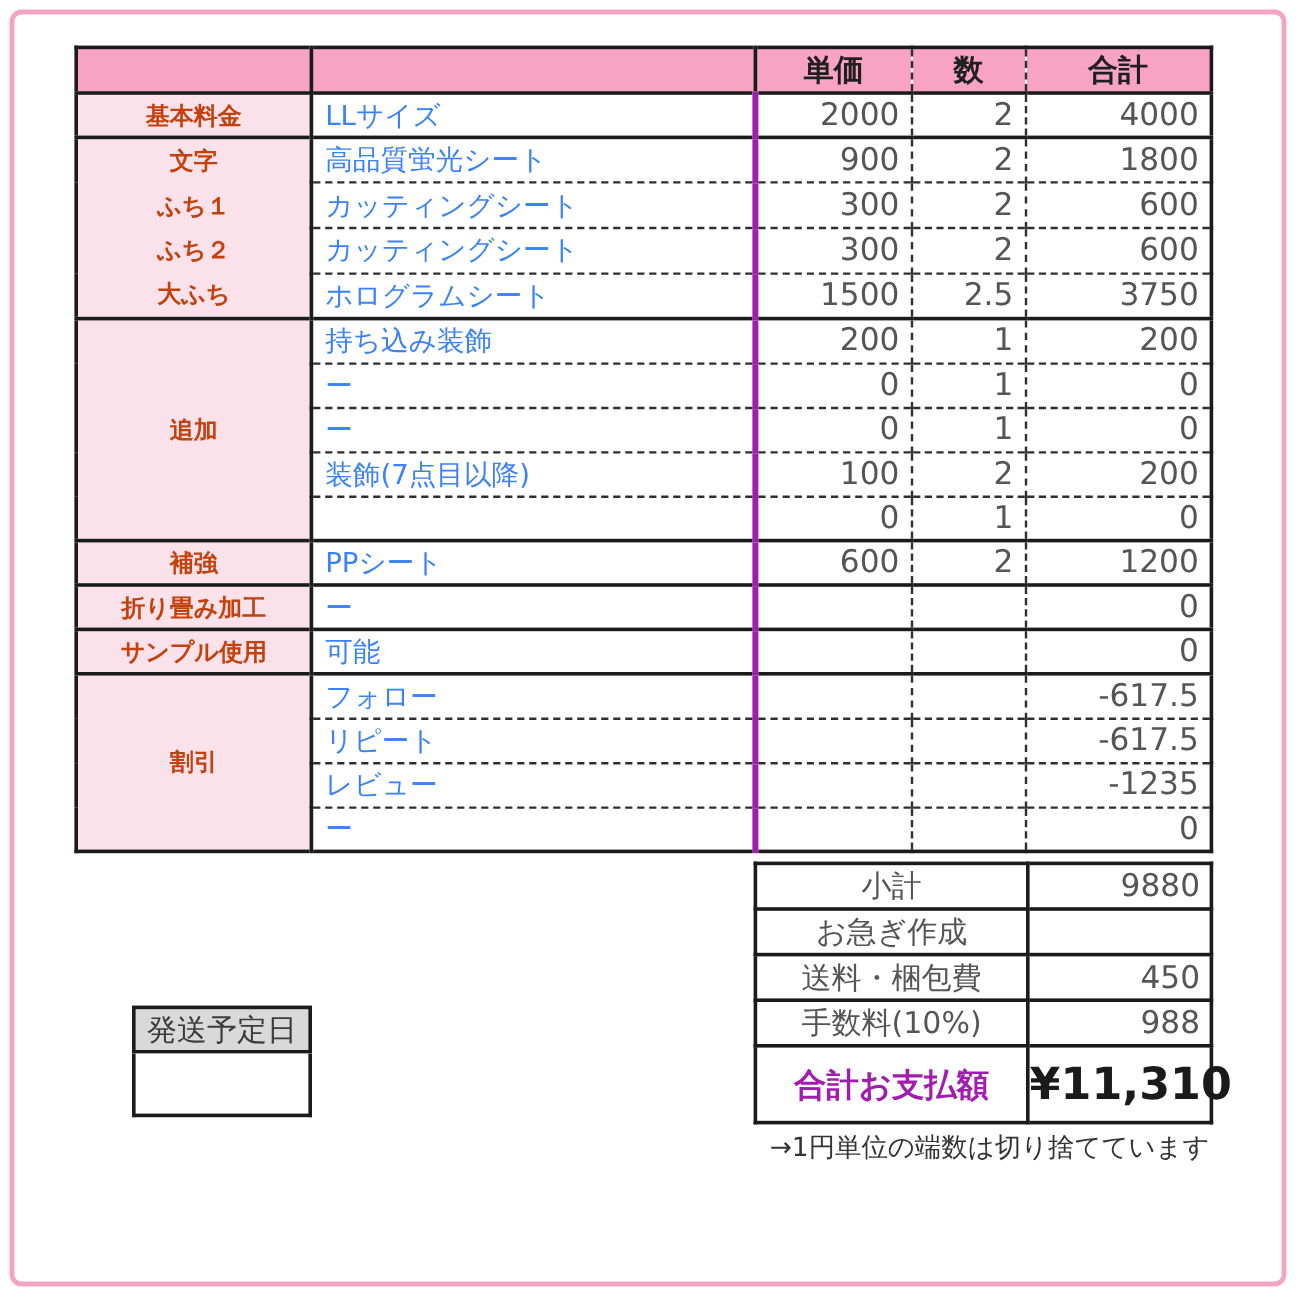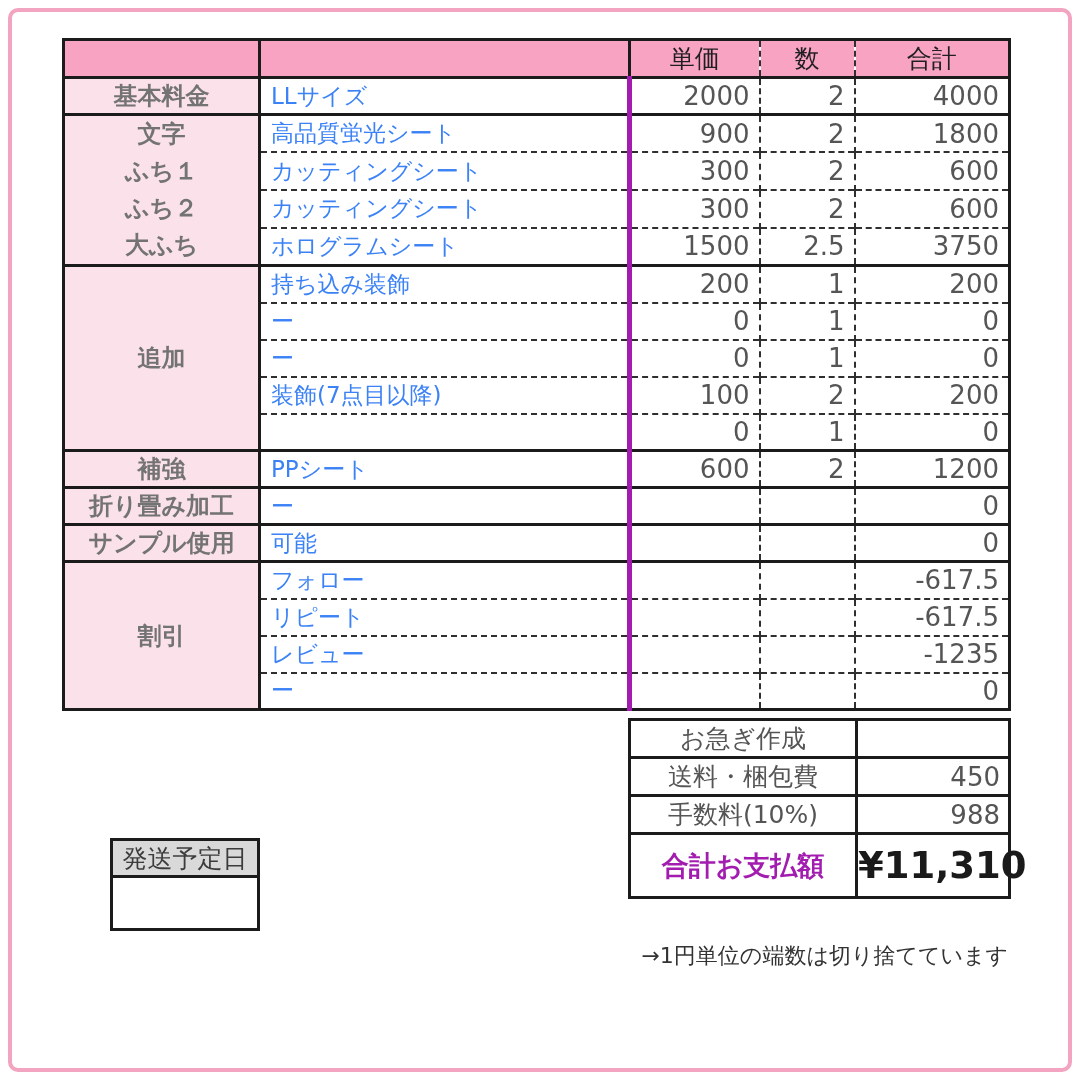--- a/index.html
+++ b/index.html
@@ -9,22 +9,22 @@
 
   .frame { position:absolute; left:8px; top:8px; width:1064px; height:1064px;
            border:4px solid #f2a4c0; border-radius:10px; }
 
   
   table { border-collapse:collapse; table-layout:fixed; }
   .main-table { position:absolute; left:62px; top:38px; width:946px;
                 border:3px solid #1b1b1b; }
   .main-table td { height:37px; overflow:hidden; white-space:nowrap; }
   .main-table tr.hdr td { height:38px; background:#f9a3c2; border-bottom:3px solid #1b1b1b;
-                          font-weight:normal; color:#1f1f1f; font-size:25px; text-align:center; }
-  td.lab  { background:#fbe2ea; font-weight:bold; color:#737373; font-size:24px;
+                          font-weight:bold; color:#1f1f1f; font-size:25px; text-align:center; }
+  td.lab  { background:#fbe2ea; font-weight:bold; color:#c2410c; font-size:20px;
             text-align:center; border-right:3px solid #1b1b1b; vertical-align:middle; }
   td.item { color:#3b82f6; font-size:23px; text-align:left; padding-left:10px;
             border-right:5px solid #a21caf; }
   td.num  { color:#555; font-size:26px; text-align:right; padding-right:9px; }
   td.vd   { border-right:2px dashed #2f2f2f; }
   tr.gs > td { border-top:3px solid #1b1b1b; }
   tr.ds > td.item, tr.ds > td.num { border-top:2px dashed #2f2f2f; }
   .stack div { height:37px; line-height:37px; }
 
   
@@ -190,20 +190,24 @@
   </tr>
 </tbody>
   </table>
 
 <table class="sum-table">
   <colgroup>
       <col style="width:227px">
       <col style="width:153px">
     </colgroup>
   <tbody>
+      <tr>
+    <td class="slab">小計</td>
+    <td class="sval">9880</td>
+  </tr>
   <tr>
     <td class="slab">お急ぎ作成</td>
     <td class="sval"></td>
   </tr>
   <tr>
     <td class="slab">送料・梱包費</td>
     <td class="sval">450</td>
   </tr>
   <tr>
     <td class="slab">手数料(10%)</td>

